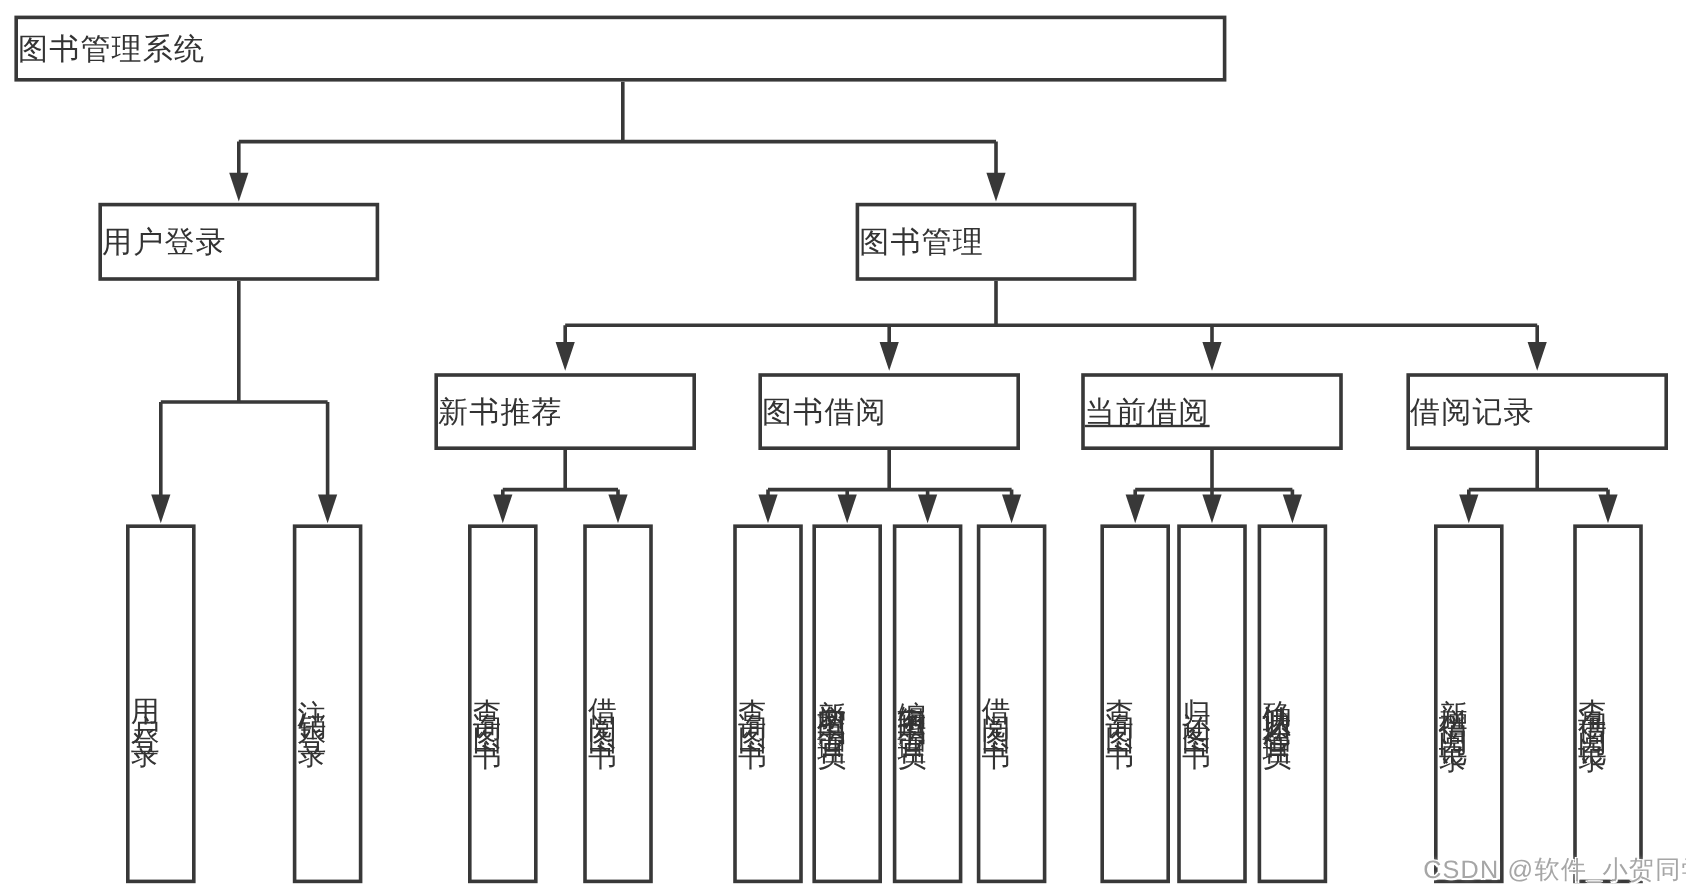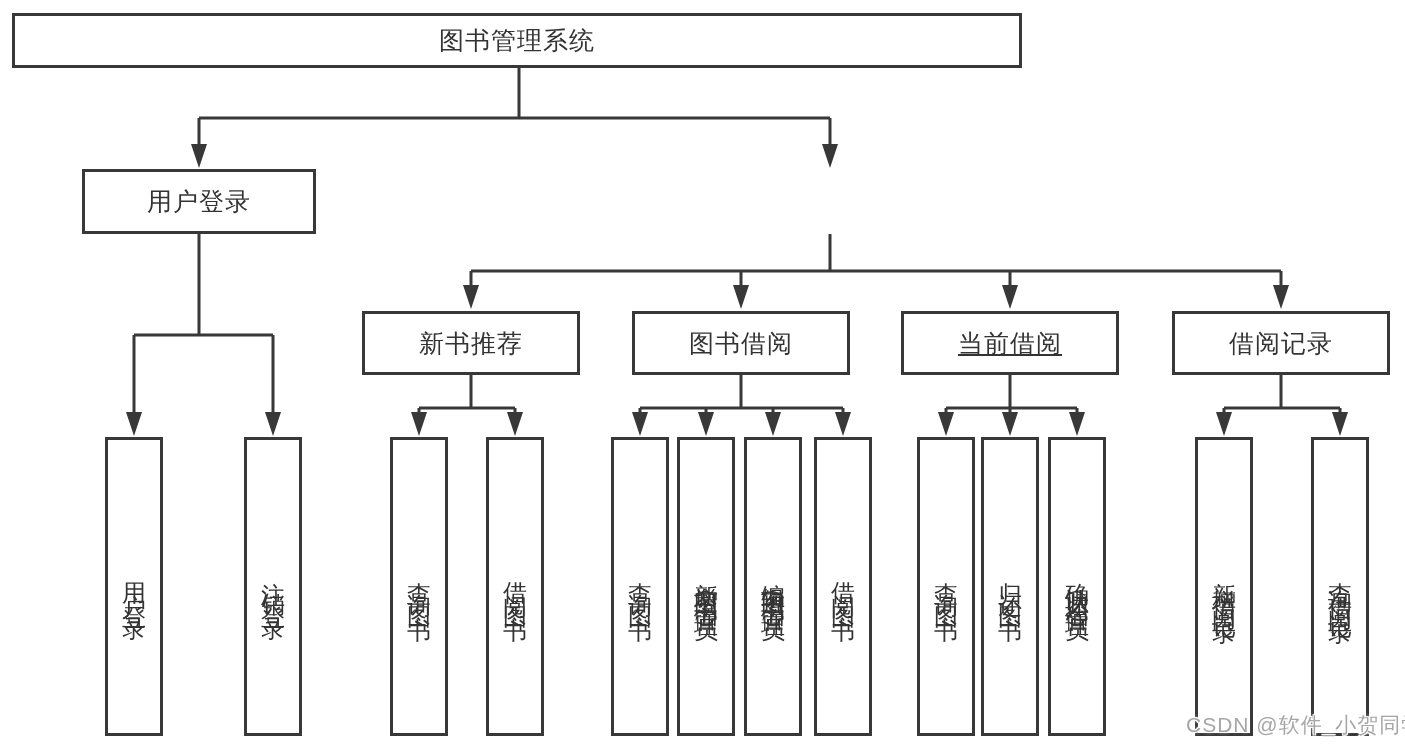--- a/index.html
+++ b/index.html
@@ -22,21 +22,20 @@
     z-index: 1;
   }
   .box {
     position: absolute;
     box-sizing: border-box;
     border: 3px solid #383838;
     background: #ffffff;
     color: #333333;
     display: flex;
     align-items: center;
-    justify-content: center;
     z-index: 2;
   }
   .hbox { font-size: 25px; letter-spacing: 1px; }
   .vbox {
     width: 58px;
     top: 437px;
     height: 299px;
     font-size: 24px;
   }
   .vbox span {
@@ -128,20 +127,23 @@
     </g>
   </svg>
 
   <div class="box hbox" id="b-root">
     <span>图书管理系统</span>
   </div>
 
   <div class="box hbox" id="b-login">
     <span>用户登录</span>
   </div>
+  <div class="box hbox" id="b-mgmt">
+    <span>图书管理</span>
+  </div>
 
   <div class="box hbox" id="b-borrow">
     <span>图书借阅</span>
   </div>
   <div class="box hbox" id="b-rec">
     <span>新书推荐</span>
   </div>
   <div class="box hbox" id="b-cur">
     <span>当前借阅</span>
   </div>

